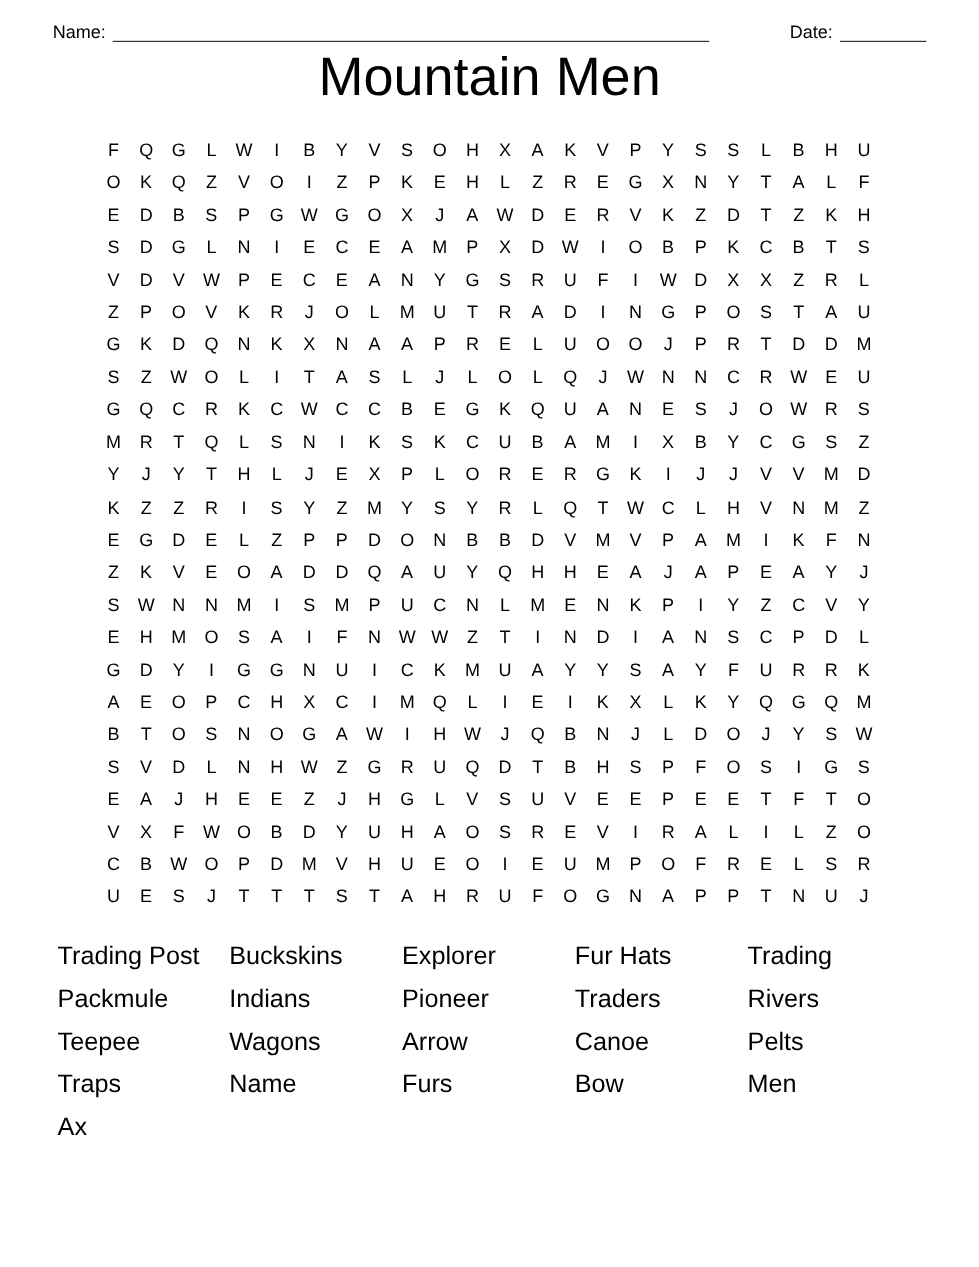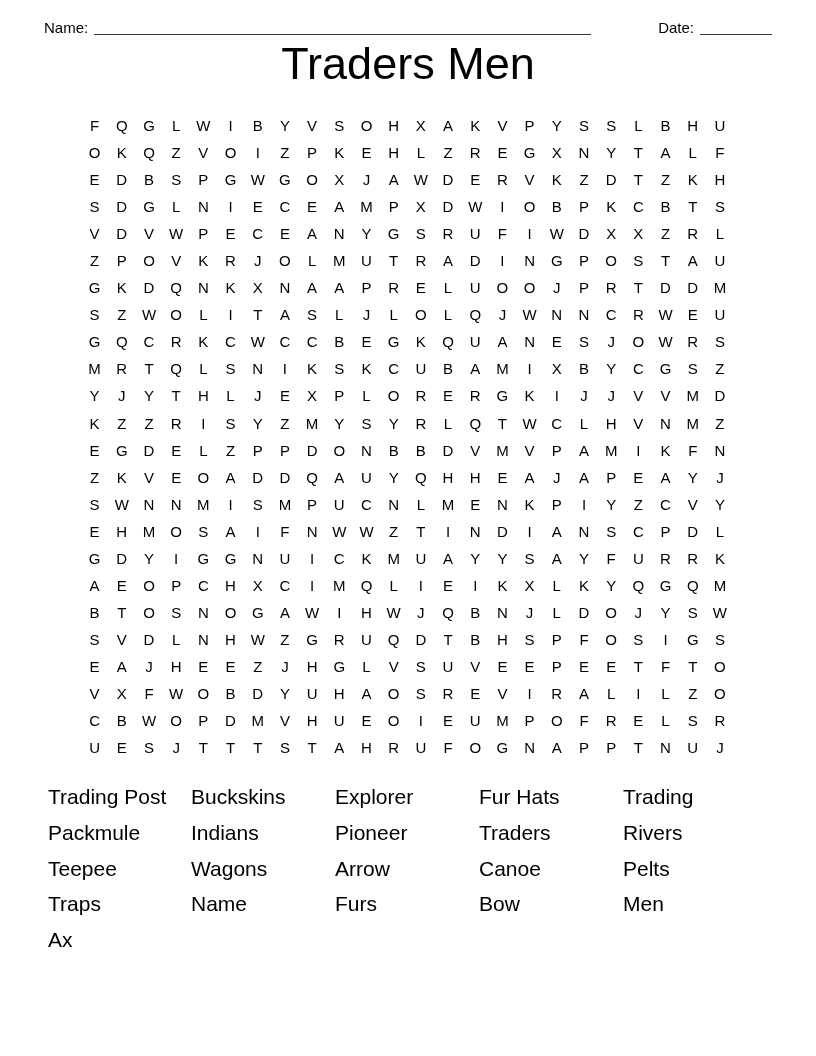--- a/index.html
+++ b/index.html
@@ -93,21 +93,21 @@
 <body>
 
 <div class="header-bar">
   <span class="hdr-label">Name:</span>
   <div class="fill-line name-line"></div>
   <div class="hdr-spacer"></div>
   <span class="hdr-label">Date:</span>
   <div class="fill-line date-line"></div>
 </div>
 
-<div class="page-title">Traders Men</div>
+<div class="page-title">Mountain Men</div>
 
 <div class="word-grid" id="word-grid">
     <span class="grid-cell">F</span>
     <span class="grid-cell">Q</span>
     <span class="grid-cell">G</span>
     <span class="grid-cell">L</span>
     <span class="grid-cell">W</span>
     <span class="grid-cell">I</span>
     <span class="grid-cell">B</span>
     <span class="grid-cell">Y</span>

